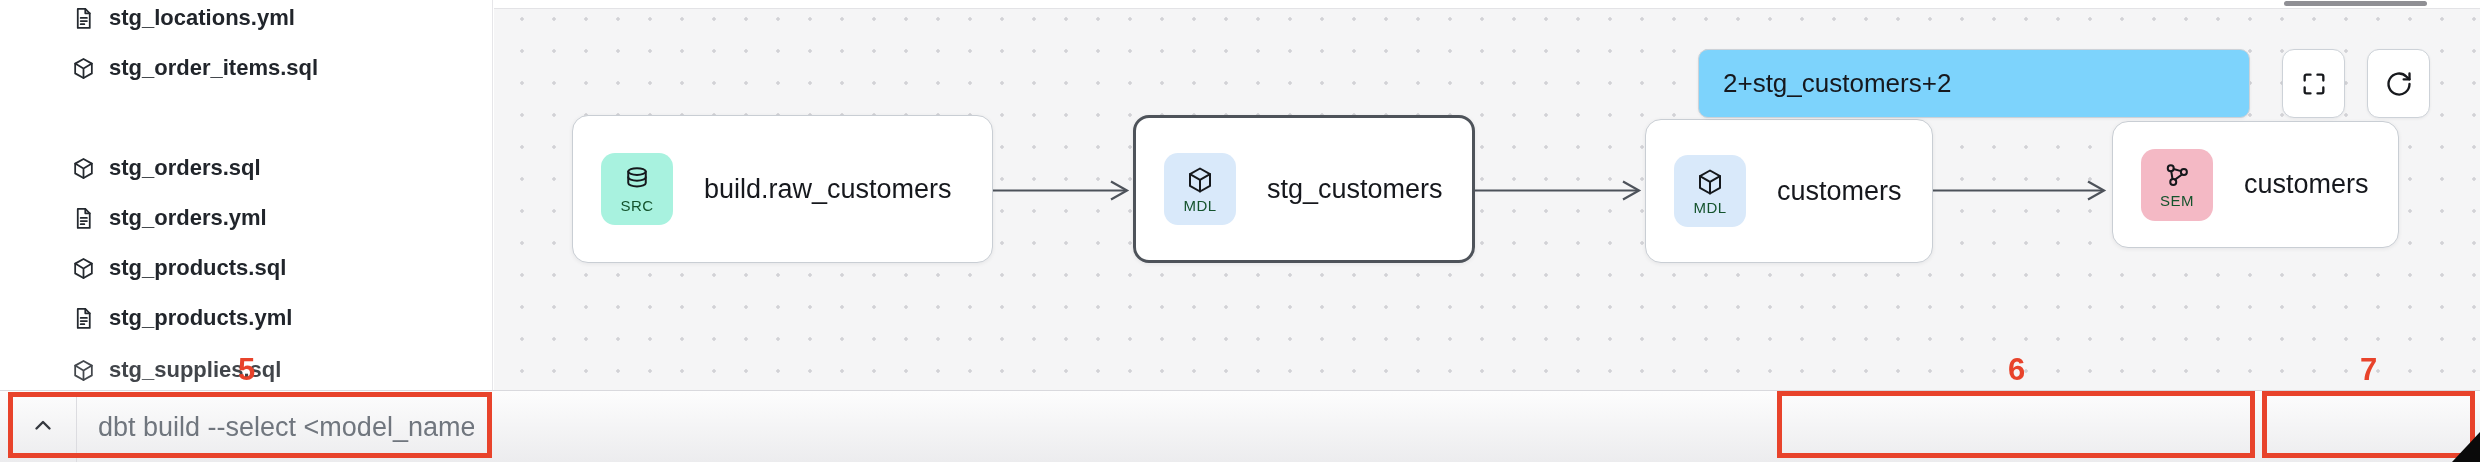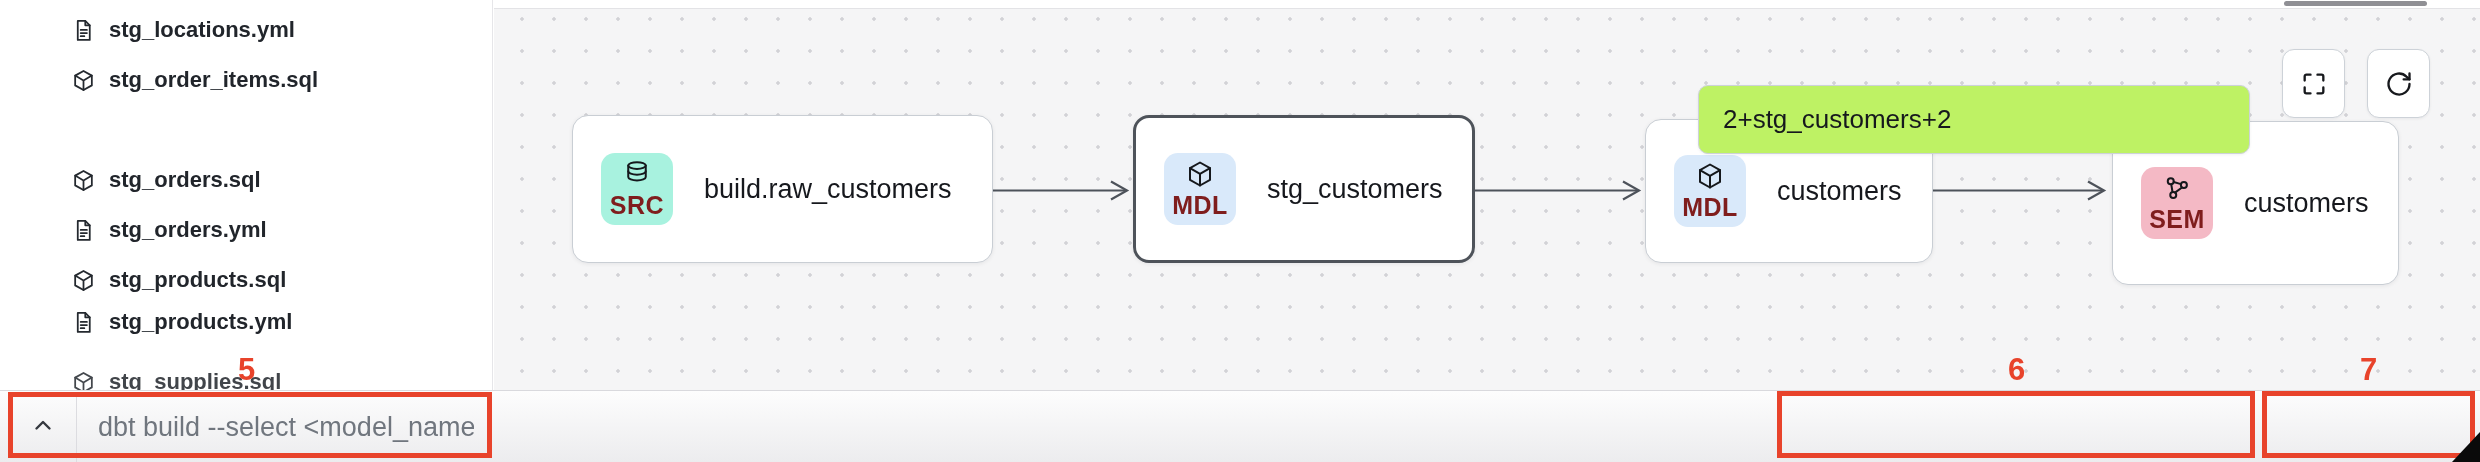--- a/index.html
+++ b/index.html
@@ -1,44 +1,44 @@
 <!DOCTYPE html>
 <html><head>
 <meta charset="utf-8">
 <style>
   html,body{margin:0;padding:0;background:#fff;}
   *{box-sizing:border-box;font-family:"Liberation Sans",sans-serif;}
   #app{position:relative;width:2480px;height:462px;background:#fff;overflow:hidden;}
 
   
   #sidebar{position:absolute;left:0;top:0;width:493px;height:390px;background:#fff;border-right:1px solid #E6E6E9;overflow:hidden;}
-  .file-row{position:absolute;left:0;width:100%;height:50px;display:flex;align-items:center;cursor:pointer;}
+  .file-row{position:absolute;left:0;width:100%;height:50px;display:flex;cursor:pointer;}
   .file-row .ficon{margin-left:70px;width:26px;height:26px;flex:0 0 26px;display:flex;align-items:center;justify-content:center;}
   .file-row .ficon svg{width:25px;height:25px;stroke:#24292F;stroke-width:1.7;fill:none;stroke-linejoin:round;stroke-linecap:round;}
   .file-row .fname{margin-left:13px;font-size:22px;font-weight:600;color:#21252B;white-space:nowrap;}
 
   
   #canvas{position:absolute;left:494px;top:8px;right:0;height:382px;background:#F5F5F6;border-top:1px solid #E3E3E6;
     background-image:radial-gradient(circle,#D2D2D6 1.5px,transparent 1.9px);background-size:32px 32px;background-position:12px 26px;}
   #scroll-thumb{position:absolute;left:1790px;top:0;width:143px;height:5px;background:#8F8F94;border-radius:3px;}
 
   
   .gnode{position:absolute;top:115px;height:148px;background:#fff;border:1.5px solid #C9CED4;border-radius:16px;
     display:flex;align-items:center;box-shadow:0 1px 4px rgba(20,20,30,.07);cursor:pointer;}
   .gnode.selected{border:3px solid #4E535A;}
   .nicon{width:72px;height:72px;margin-left:28px;border-radius:14px;display:flex;flex-direction:column;align-items:center;justify-content:center;flex:0 0 72px;}
   .nicon svg{width:30px;height:30px;stroke:#15181C;stroke-width:1.6;fill:none;stroke-linejoin:round;stroke-linecap:round;}
-  .nicon .badge{font-size:25px;font-weight:700;color:#7f1d1d;margin-top:2px;letter-spacing:.5px;}
+  .nicon .badge{font-size:15px;font-weight:400;color:#14532d;margin-top:2px;letter-spacing:.5px;}
   .ntitle{margin-left:31px;font-size:27px;color:#16181D;font-weight:500;white-space:nowrap;}
 
   #edges{position:absolute;inset:0;pointer-events:none;}
   #edges line,#edges polyline{stroke:#4D525A;stroke-width:2.2;fill:none;}
 
   
-  #selector-group{position:absolute;left:1698px;top:49px;width:552px;height:69px;background:#bef264;border:1.5px solid #CDD2D8;border-radius:10px;display:flex;align-items:stretch;box-shadow:0 1px 3px rgba(20,20,30,.06);margin-top:36px;}
+  #selector-group{position:absolute;left:1698px;top:49px;width:552px;height:69px;background:#7dd3fc;border:1.5px solid #CDD2D8;border-radius:10px;display:flex;align-items:stretch;box-shadow:0 1px 3px rgba(20,20,30,.06);}
   #selector-input{border:none;outline:none;background:transparent;width:347px;padding:0 24px;font-size:26px;color:#16181D;}
   #update-btn{flex:1;border-left:1.5px solid #CDD2D8;display:flex;align-items:center;justify-content:center;font-size:26px;font-weight:600;color:#16181D;cursor:pointer;}
   .sqbtn{position:absolute;top:49px;width:63px;height:69px;background:#fff;border:1.5px solid #CDD2D8;border-radius:12px;display:flex;align-items:center;justify-content:center;cursor:pointer;box-shadow:0 1px 3px rgba(20,20,30,.06);}
   .sqbtn svg{width:28px;height:28px;stroke:#17191D;stroke-width:2;fill:none;stroke-linecap:round;stroke-linejoin:round;}
 
   
   #bottombar{position:absolute;left:0;top:390px;width:100%;height:72px;background:linear-gradient(#FDFDFD,#ECECEE);border-top:1px solid #D9D9DD;}
   #collapse-btn{position:absolute;left:22px;top:14px;width:42px;height:42px;display:flex;align-items:center;justify-content:center;cursor:pointer;}
   #collapse-btn svg{width:24px;height:24px;stroke:#35393F;stroke-width:2.4;fill:none;stroke-linecap:round;stroke-linejoin:round;}
   #bb-divider{position:absolute;left:76px;top:6px;width:1px;height:66px;background:#DCDCE0;}
@@ -98,21 +98,21 @@
     </div>
     <div class="file-row" style="top:255px">
       <span class="ficon">
           <svg viewBox="0 0 24 24">
             <path d="M12 2.8l8 4.5v9.4l-8 4.5-8-4.5V7.3z"></path>
             <path d="M4 7.3l8 4.6 8-4.6M12 11.9v9.3"></path>
           </svg>
         </span>
       <span class="fname">stg_products.sql</span>
     </div>
-    <div class="file-row" style="top:297px">
+    <div class="file-row" style="top:305px">
       <span class="ficon">
           <svg viewBox="0 0 24 24">
             <path d="M6.5 2.8h7.2L18 7v14H6.5z"></path>
             <path d="M13.7 2.8V7H18"></path>
             <path d="M9.3 11.5h6M9.3 14.5h6M9.3 17.5h3.5"></path>
           </svg>
         </span>
       <span class="fname">stg_products.yml</span>
     </div>
     <div class="file-row" style="top:357px;opacity:.85">
@@ -166,21 +166,21 @@
     <div class="nicon" style="background:#D9E9FA">
       <svg viewBox="0 0 24 24">
           <path d="M12 2.8l8 4.5v9.4l-8 4.5-8-4.5V7.3z"></path>
           <path d="M4 7.3l8 4.6 8-4.6M12 11.9v9.3"></path>
         </svg>
       <span class="badge">MDL</span>
     </div>
     <div class="ntitle">customers</div>
   </div>
 
-  <div class="gnode" style="left:2112px;width:287px;top:121px;height:164px">
+  <div class="gnode" style="left:2112px;width:287px;top:121px;height:127px">
     <div class="nicon" style="background:#F4B9C5">
       <svg viewBox="0 0 24 24">
           <circle cx="7" cy="6.5" r="2.4"></circle>
           <circle cx="17.5" cy="9.5" r="2.4"></circle>
           <circle cx="9" cy="17.5" r="2.4"></circle>
           <path d="M9.3 7.2l5.9 1.7M16 11.6l-5.6 4.1M8.4 15.2L7.4 9"></path>
         </svg>
       <span class="badge">SEM</span>
     </div>
     <div class="ntitle">customers</div>

